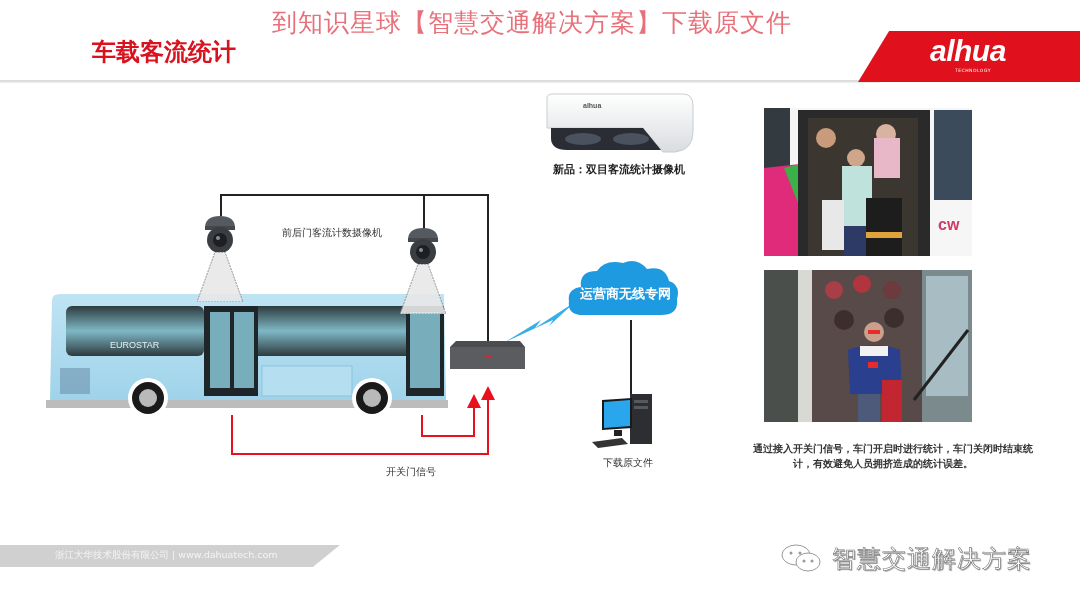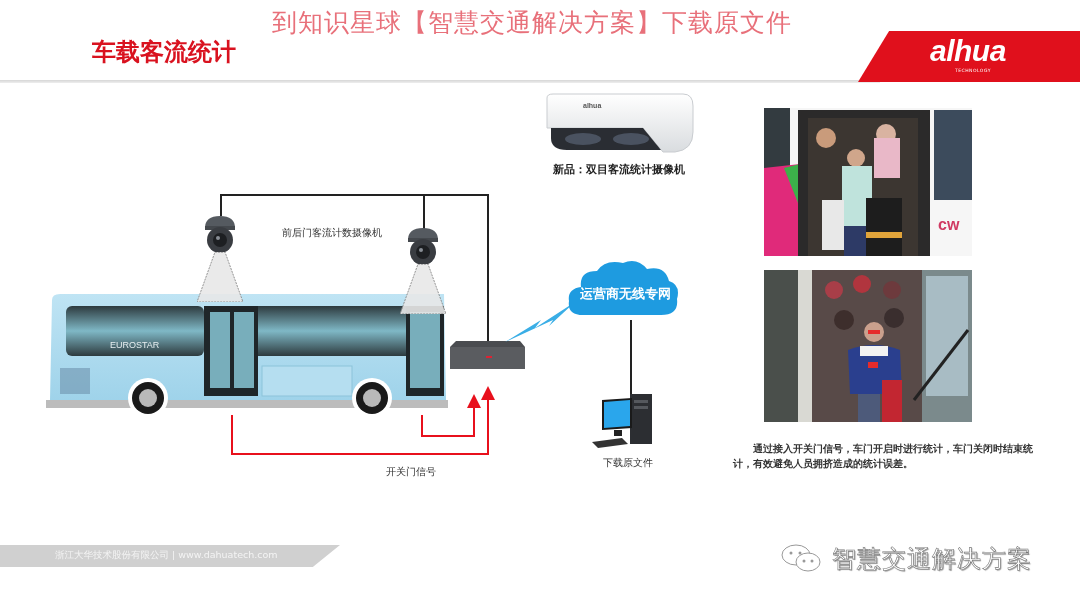--- a/index.html
+++ b/index.html
@@ -70,20 +70,21 @@
 
   
   .photo { position: absolute; overflow: hidden; }
   .photo-1 { left: 764px; top: 108px; width: 208px; height: 148px; background: #737373; }
   .photo-2 { left: 764px; top: 270px; width: 208px; height: 152px; background: #2b2b2b; }
 
   .desc {
     position: absolute; left: 733px; top: 441px; width: 300px;
     font-size: 10px; font-weight: bold; color: #333; line-height: 15px;
     text-indent: 2em;
+    text-align: center;
   }
 
   
   .footer-band {
     position: absolute; left: 0; top: 545px; width: 340px; height: 22px;
     background: #d0d0d0;
     clip-path: polygon(0 0, 100% 0, 92% 100%, 0 100%);
   }
   .footer-text {
     position: absolute; left: 55px; top: 549px; font-size: 9.5px; color: #f4f4f4; white-space: nowrap;

